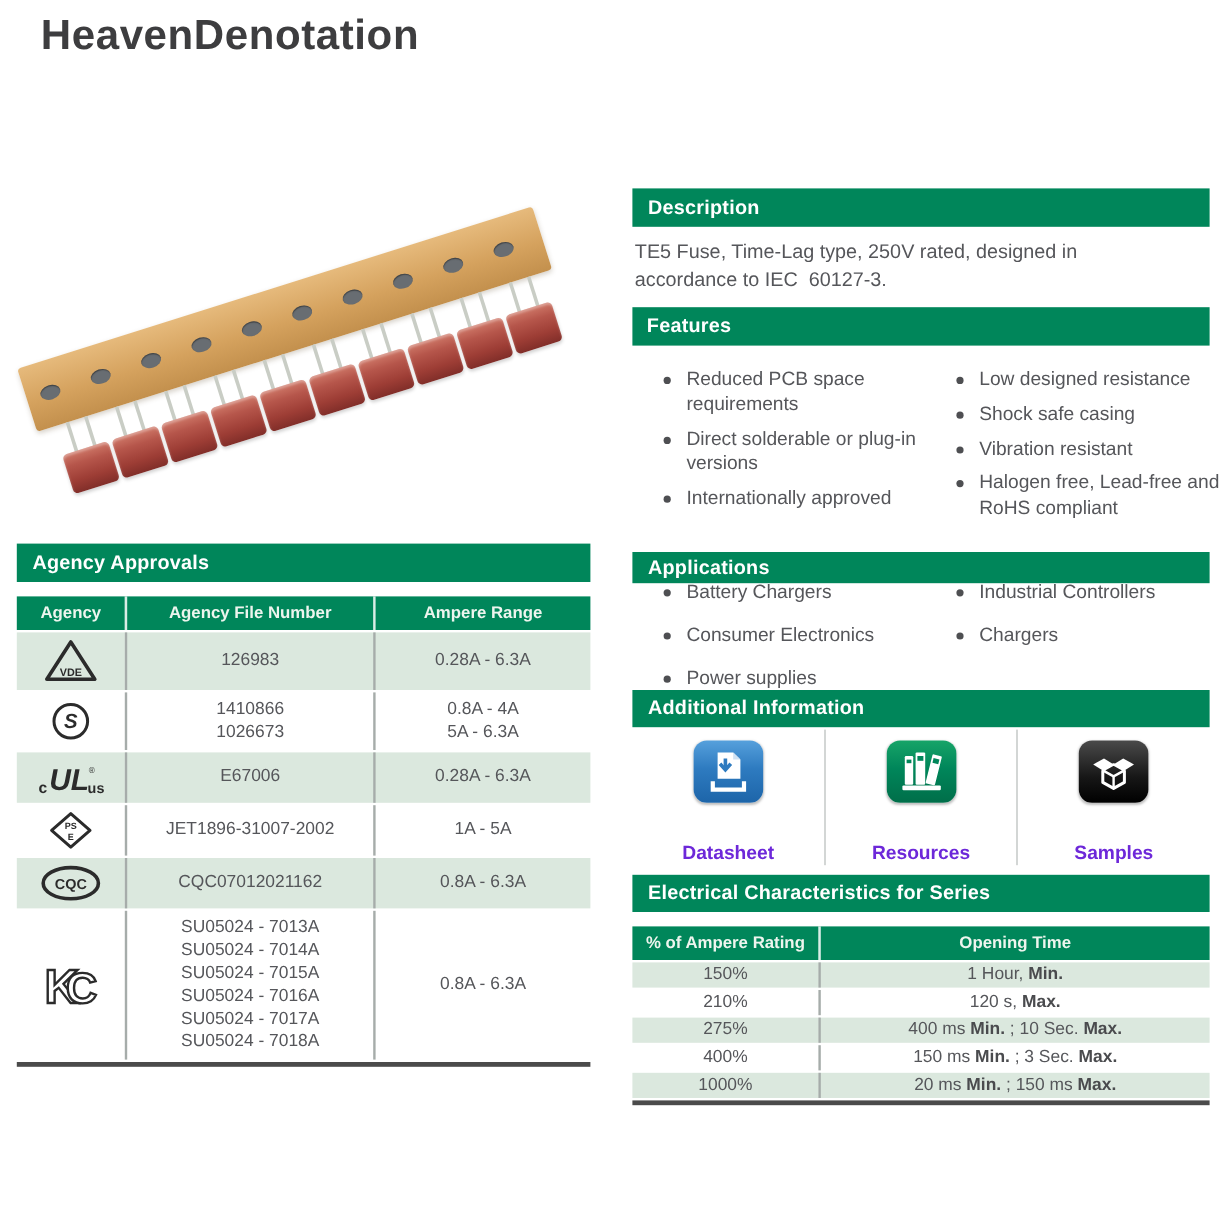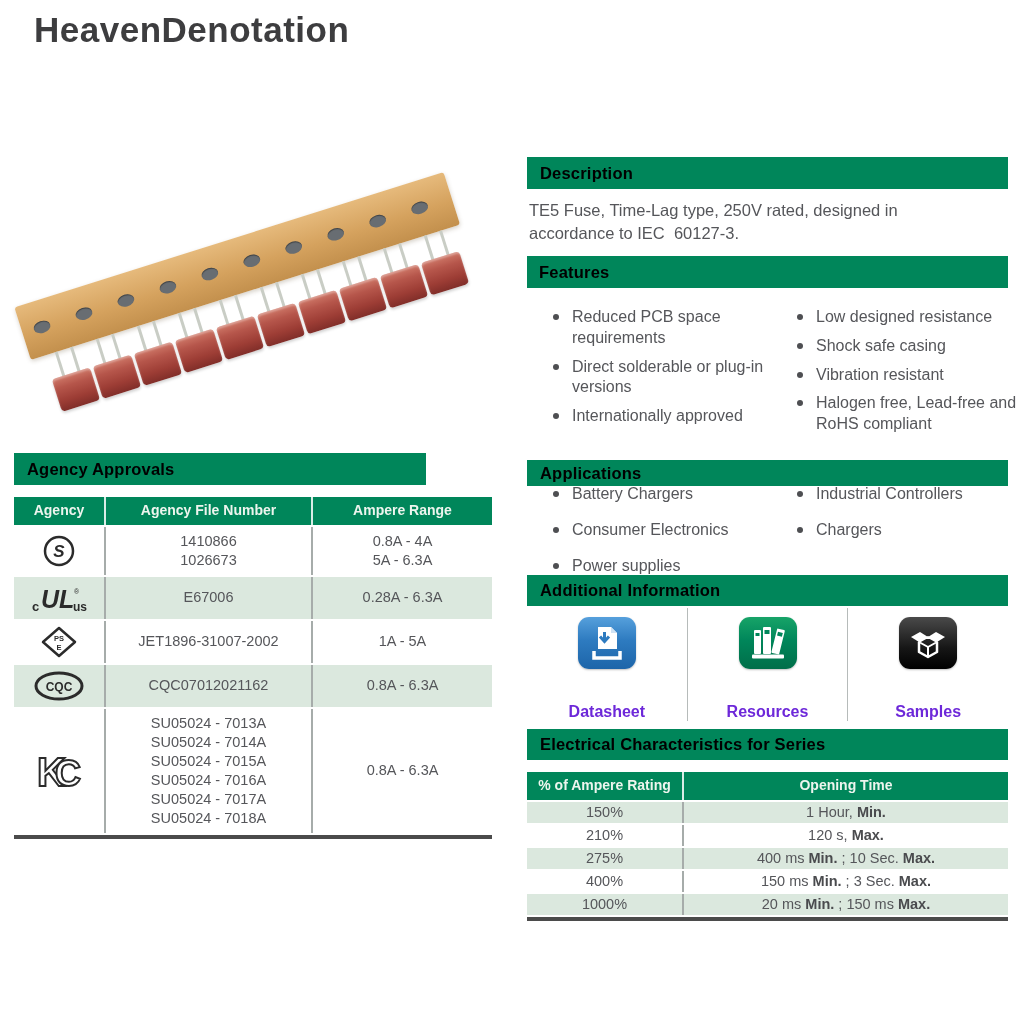--- a/index.html
+++ b/index.html
@@ -21,24 +21,24 @@
           box-shadow:0 2px 4px rgba(90,70,40,0.25); }
   .hole { position:absolute; top:21px; width:17px; height:12px; border-radius:50%;
           background:#686d72; box-shadow:inset 0 1px 1px rgba(0,0,0,0.4); }
   .fuse { position:absolute; top:55px; width:40px; height:60px; }
   .lead { position:absolute; top:0; width:2.5px; height:27px; background:#c9cdc5; }
   .fbody { position:absolute; top:25px; left:0; width:40px; height:34px; border-radius:4px;
            background:linear-gradient(180deg,#cf7868 0%,#b6564b 30%,#9d3d35 70%,#812e29 100%);
            box-shadow:inset 0 2px 2px rgba(255,255,255,0.3), 0 2px 3px rgba(0,0,0,0.18); }
 
   
-  .bar { position:absolute; background:#00865A; color:#000000; font-weight:bold;
+  .bar { position:absolute; background:#00865A; color:#ffffff; font-weight:bold;
          font-size:16.5px; display:flex; align-items:center; padding:0 13px;
          box-sizing:border-box; letter-spacing:0.2px; }
-  .agency-bar   { left:14px;  top:453px; width:412px; height:32px; }
+  .agency-bar   { left:14px;  top:453px; width:478px; height:32px; }
   .desc-bar     { left:527px; top:157px; width:481px; height:32px; }
   .features-bar { left:527px; top:256px; width:481px; height:32px;padding-left:12px; }
   .apps-bar     { left:527px; top:460px; width:481px; height:26px; }
   .addinfo-bar  { left:527px; top:575px; width:481px; height:31px; }
   .elec-bar     { left:527px; top:729px; width:481px; height:31px; }
 
   .desc-text { position:absolute; left:529px; top:199px; width:438px;
                font-size:16.5px; line-height:1.42; color:#55565A; }
 
   
@@ -170,20 +170,32 @@
           <col>
         </colgroup>
       <thead>
         <tr>
           <th>Agency</th>
           <th>Agency File Number</th>
           <th>Ampere Range</th>
         </tr>
       </thead>
       <tbody id="agency-body">
+          <tr class="stripe">
+            <td class="logo-cell"><svg width="46" height="38" viewBox="0 0 46 38">
+                <path d="M23 3 L43 34 L3 34 Z" fill="none" stroke="#2b2b2b" stroke-width="3" stroke-linejoin="round"></path>
+                <text x="23" y="31" text-anchor="middle" font-size="9" font-weight="bold" fill="#2b2b2b">VDE</text>
+              </svg></td>
+            <td>
+              <div class="cell-line">126983</div>
+            </td>
+            <td>
+              <div class="cell-line">0.28A - 6.3A</div>
+            </td>
+          </tr>
           <tr>
             <td class="logo-cell"><svg width="34" height="34" viewBox="0 0 34 34">
                 <circle cx="17" cy="17" r="14" fill="none" stroke="#2b2b2b" stroke-width="2.5"></circle>
                 <text x="17" y="23" text-anchor="middle" font-size="17" font-weight="bold" font-style="italic" fill="#2b2b2b">S</text>
               </svg></td>
             <td>
               <div class="cell-line">1410866</div>
               <div class="cell-line">1026673</div>
             </td>
             <td>

